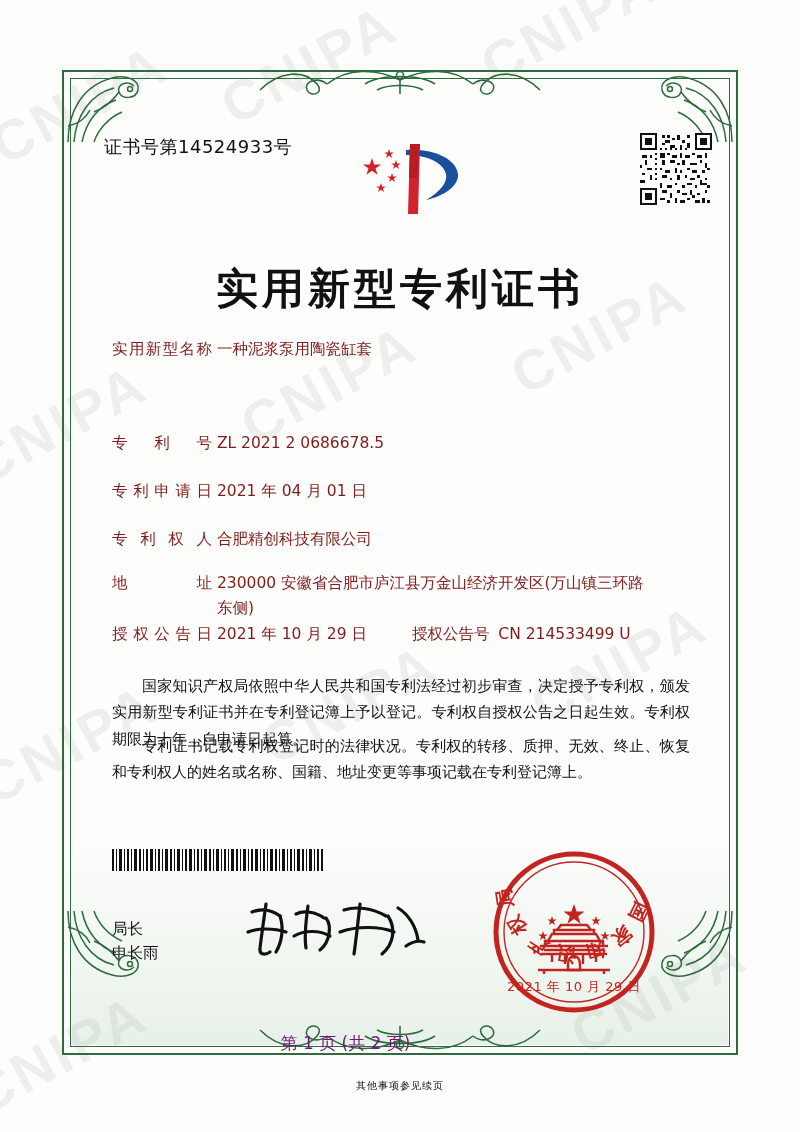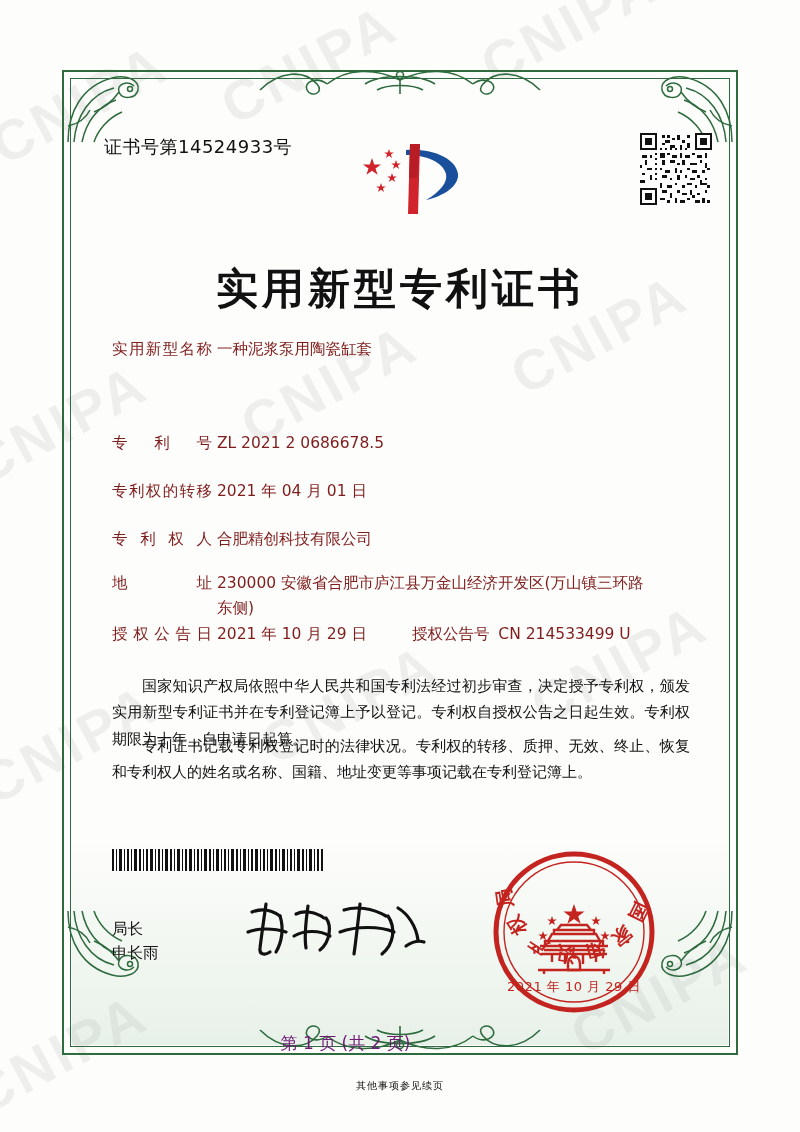--- a/index.html
+++ b/index.html
@@ -490,21 +490,21 @@
       <span class="val">一种泥浆泵用陶瓷缸套</span>
     </div>
 
 
     <div class="field f3">
       <span class="lbl">专利号</span>
       <span class="val">ZL 2021 2 0686678.5</span>
     </div>
 
     <div class="field f4">
-      <span class="lbl">专利权的转移</span>
+      <span class="lbl">专利申请日</span>
       <span class="val">2021 年 04 月 01 日</span>
     </div>
 
     <div class="field f5">
       <span class="lbl">专利权人</span>
       <span class="val">合肥精创科技有限公司</span>
     </div>
 
     <div class="field f6 wrap">
       <span class="lbl">地址</span>

